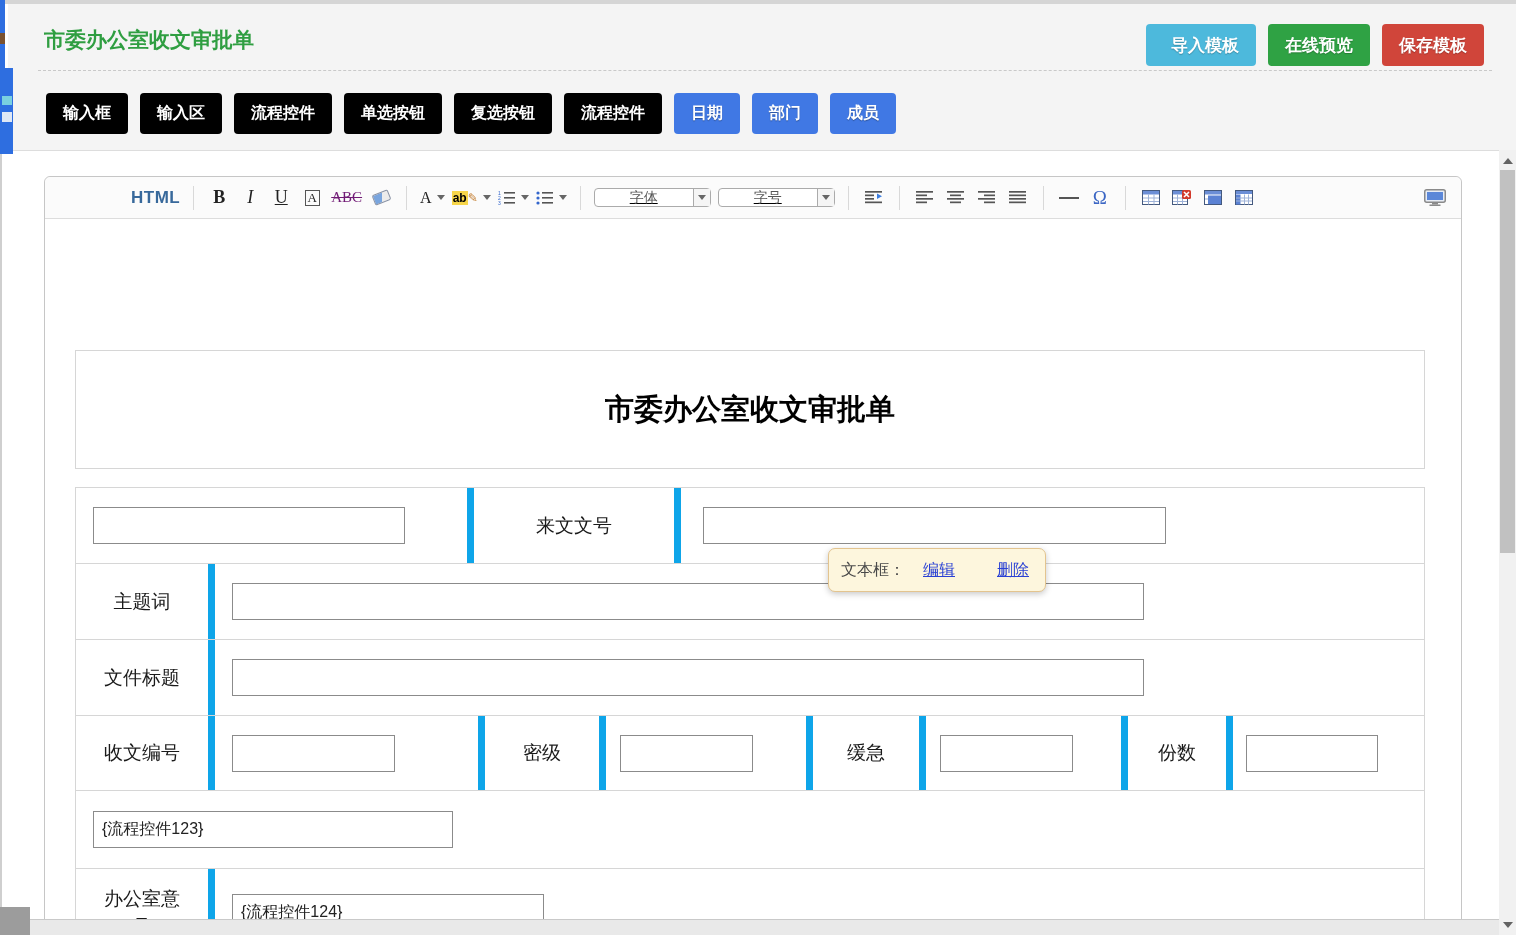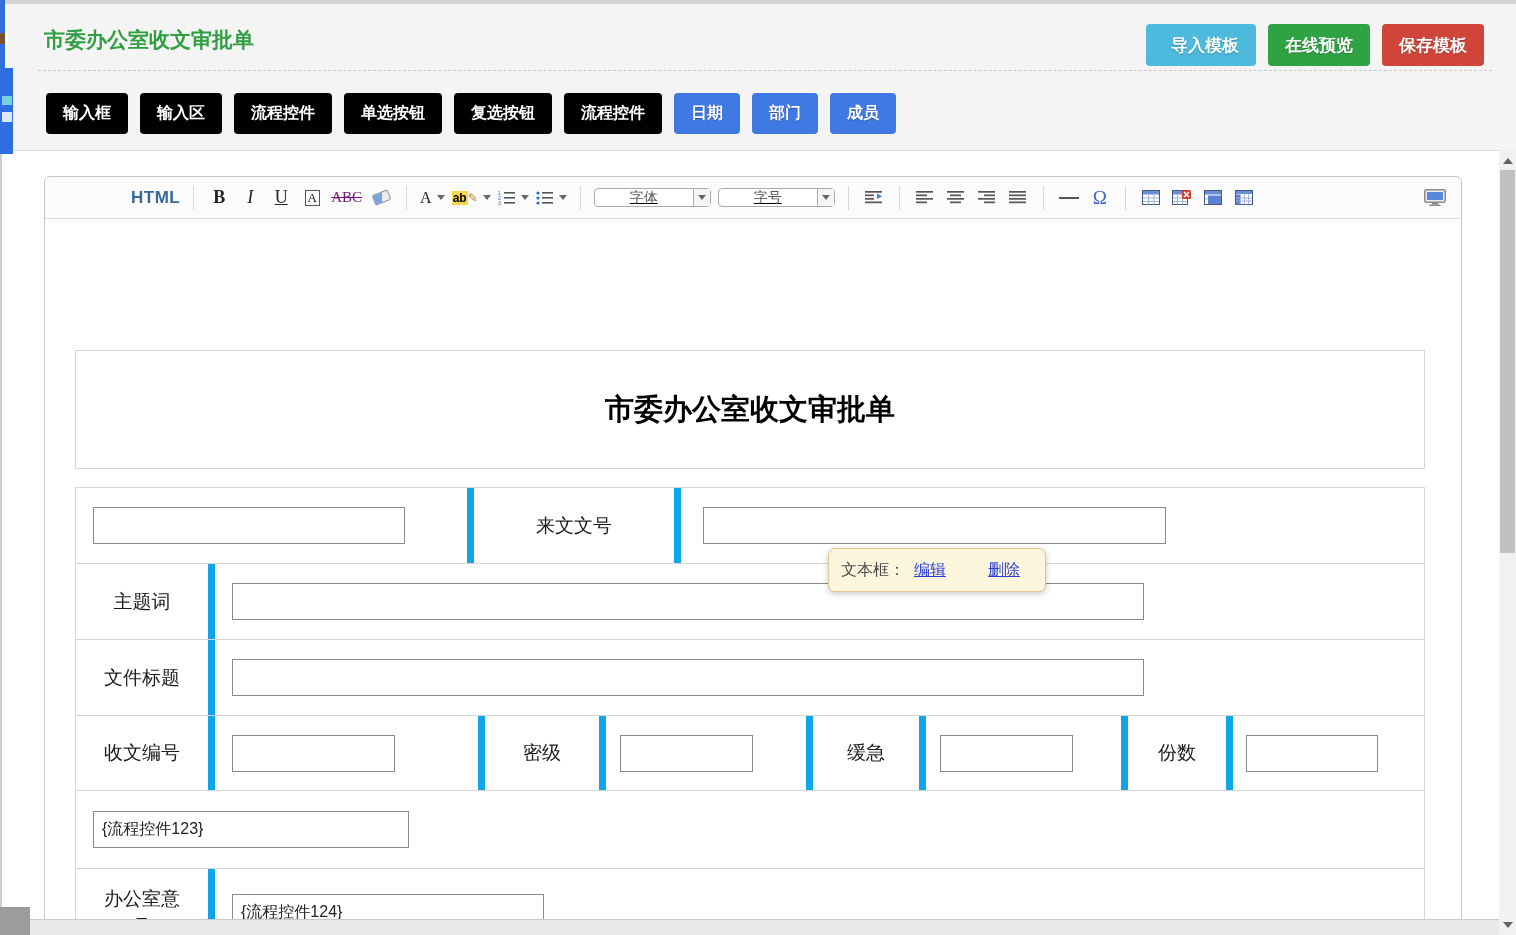--- a/index.html
+++ b/index.html
@@ -105,21 +105,21 @@
   .lbl-wrap6 { max-width:84px; margin:0 auto; line-height:28px; padding-top:16px;
                text-align:center; font-size:19px; color:#1a1a1a; }
   .icell-6 { padding-top:25px; }
 
   
   #field-tooltip { left:828px; top:548px; width:218px; height:44px; background:#fdf6dd;
                    border:1px solid #e3c48f; border-radius:7px; z-index:20;
                    box-shadow:0 2px 6px rgba(0,0,0,.22); display:flex; align-items:center;
                    padding-left:12px; font-size:16px; color:#4a4a4a; }
   #field-tooltip a { color:#2a41d4; text-decoration:underline; cursor:pointer; }
-  #tt-edit { margin-left:9px; }
+  #tt-edit { margin-left:18px; }
   #tt-del { margin-left:42px; }
 
   
   svg { display:block; }
 </style>
 </head>
 <body>
 
 <div class="abs" id="top-strip"></div>
 <div class="abs" id="left-sliver-a"></div>
@@ -363,21 +363,21 @@
         <div class="fcell" style="width:105px">
             <span class="lbl">份数</span>
           </div>
         <div class="fcell" style="width:200px; padding-left:13px">
           <input class="finput" style="width: 132px;" value="">
         </div>
       </div>
 
       <div class="frow r-5">
         <div class="fcell icell" style="width:1218px">
-          <input class="finput" style="width: 316px;" value="{流程控件123}">
+          <input class="finput" style="width: 360px;" value="{流程控件123}">
         </div>
       </div>
 
       <div class="frow r-6">
         <div class="fcell" style="width:132px">
             <span class="lbl-wrap6">办公室意见</span>
           </div>
         <div class="fcell icell icell-6" style="width:1218px">
           <input class="finput" style="width: 312px;" value="{流程控件124}">
         </div>

